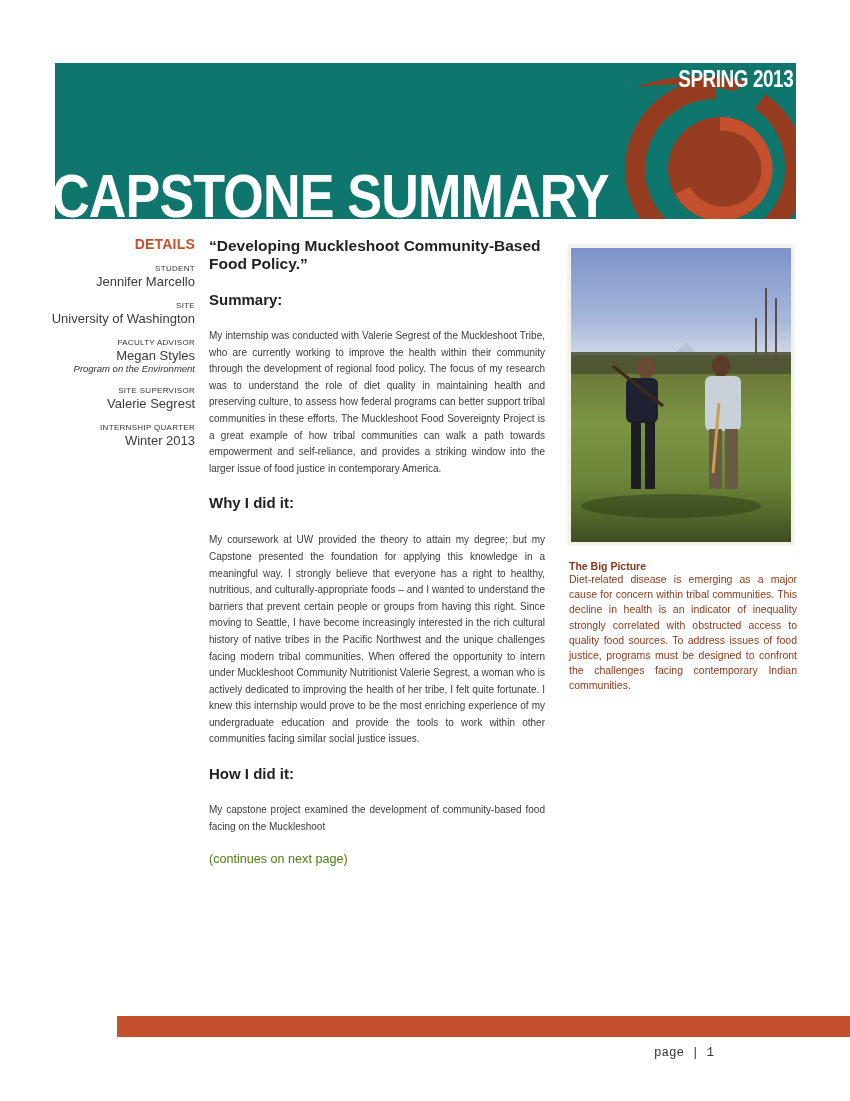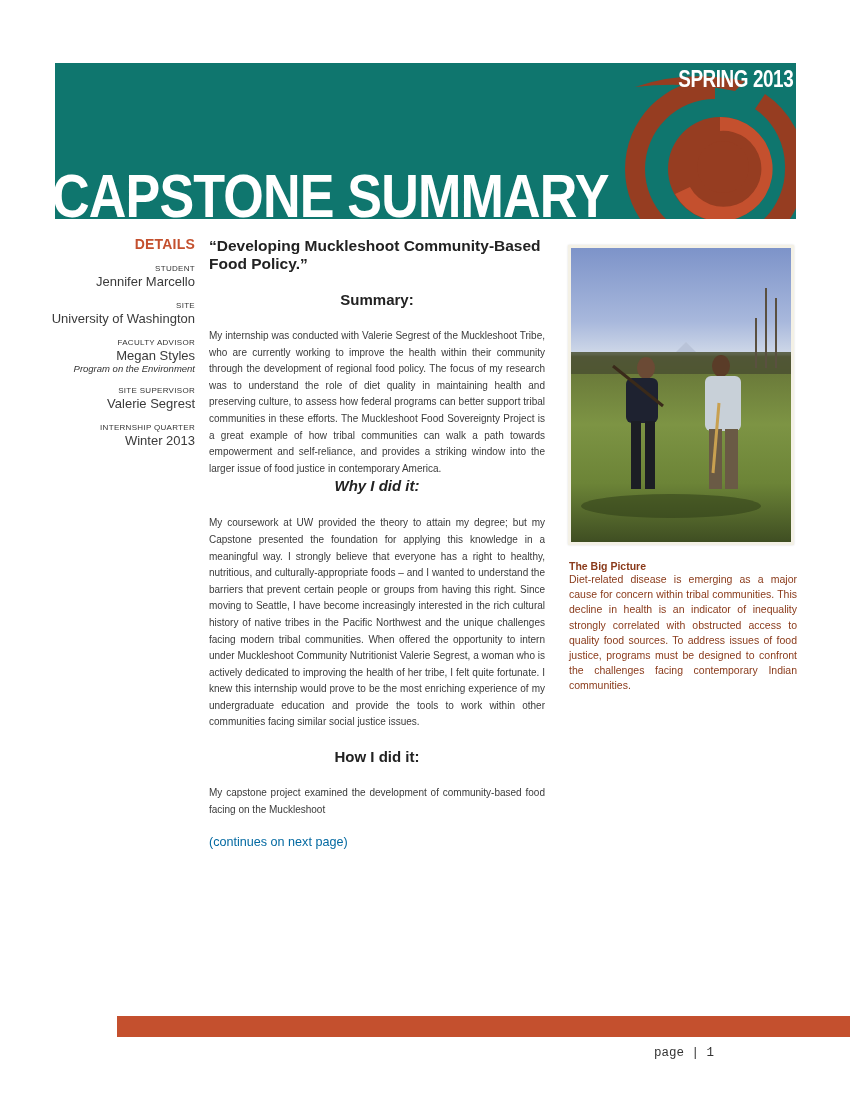--- a/index.html
+++ b/index.html
@@ -24,24 +24,24 @@
                      font-family: "Liberation Sans", sans-serif; }
   .d-label { font-size: 8px; letter-spacing: 0.3px; color: #333; margin-top: 12px; text-transform: uppercase;
              font-family: "Liberation Sans", sans-serif; }
   .d-value { font-size: 13px; color: #3a3a3a; margin-top: 1px; font-family: "Liberation Sans", sans-serif; }
   .d-sub { font-size: 9.5px; font-style: italic; color: #333; font-family: "Liberation Sans", sans-serif; }
 
   
   .main { position: absolute; left: 209px; top: 237px; width: 336px; }
   .project-title { font-weight: bold; font-size: 15.5px; line-height: 18px; color: #222;
                    font-family: "Liberation Sans", sans-serif; }
-  .section-heading { font-weight: bold; font-size: 15px; color: #222; font-family: "Liberation Sans", sans-serif; text-align: center; }
+  .section-heading { font-weight: bold; font-size: 15px; color: #222; font-family: "Liberation Sans", sans-serif; }
   .body-text { font-size: 10px; line-height: 16.6px; color: #3a3a3a; text-align: justify;
                font-family: "Liberation Sans", sans-serif; }
-  .cont { font-size: 12.6px; color: #0369a1; font-family: "Liberation Sans", sans-serif; }
+  .cont { font-size: 12.6px; color: #4d7c0f; font-family: "Liberation Sans", sans-serif; }
 
   
   .photo { position: absolute; left: 568px; top: 245px; width: 226px; height: 300px;
            background: #f4f1e6; box-shadow: 0 0 2px #ddd; }
   .photo-inner { position: absolute; left: 3px; top: 3px; right: 3px; bottom: 3px; overflow: hidden;
                  background: linear-gradient(180deg, #7d93c9 0%, #a8b8dc 25%, #cfd8e8 36%, #7a7a58 37%, #6b7b3a 43%, #7d9444 60%, #6c8437 80%, #3f4e22 100%); }
   .caption { position: absolute; left: 569px; top: 560px; width: 228px; }
   .caption-title { color: #8a3a1a; font-weight: bold; font-size: 10.5px; font-family: "Liberation Sans", sans-serif; }
   .caption-text { color: #8a3a1a; font-size: 10.5px; line-height: 15.2px; text-align: justify;
                   font-family: "Liberation Sans", sans-serif; }
@@ -80,21 +80,21 @@
   <div class="d-label">INTERNSHIP QUARTER</div>
   <div class="d-value">Winter 2013</div>
 </div>
 
 <div class="main">
   <div class="project-title">“Developing Muckleshoot Community-Based Food Policy.”</div>
 
   <div class="section-heading" style="margin-top:18px;">Summary:</div>
   <div class="body-text" style="margin-top:20px;">My internship was conducted with Valerie Segrest of the Muckleshoot Tribe, who are currently working to improve the health within their community through the development of regional food policy. The focus of my research was to understand the role of diet quality in maintaining health and preserving culture, to assess how federal programs can better support tribal communities in these efforts. The Muckleshoot Food Sovereignty Project is a great example of how tribal communities can walk a path towards empowerment and self-reliance, and provides a striking window into the larger issue of food justice in contemporary America.</div>
 
-  <div class="section-heading" style="font-style:italic;">Why I did it:</div>
+  <div class="section-heading" style="margin-top:17px;">Why I did it:</div>
   <div class="body-text" style="margin-top:21px;">My coursework at UW provided the theory to attain my degree; but my Capstone presented the foundation for applying this knowledge in a meaningful way. I strongly believe that everyone has a right to healthy, nutritious, and culturally-appropriate foods – and I wanted to understand the barriers that prevent certain people or groups from having this right. Since moving to Seattle, I have become increasingly interested in the rich cultural history of native tribes in the Pacific Northwest and the unique challenges facing modern tribal communities. When offered the opportunity to intern under Muckleshoot Community Nutritionist Valerie Segrest, a woman who is actively dedicated to improving the health of her tribe, I felt quite fortunate. I knew this internship would prove to be the most enriching experience of my undergraduate education and provide the tools to work within other communities facing similar social justice issues.</div>
 
   <div class="section-heading" style="margin-top:17px;">How I did it:</div>
   <div class="body-text" style="margin-top:20px;">My capstone project examined the development of community-based food facing on the Muckleshoot</div>
 
   <div class="cont" style="margin-top:17px;">(continues on next page)</div>
 </div>
 
 <div class="photo">
   <div class="photo-inner" title="Two people standing in a grassy field holding shovels, trees and mountain in background">

